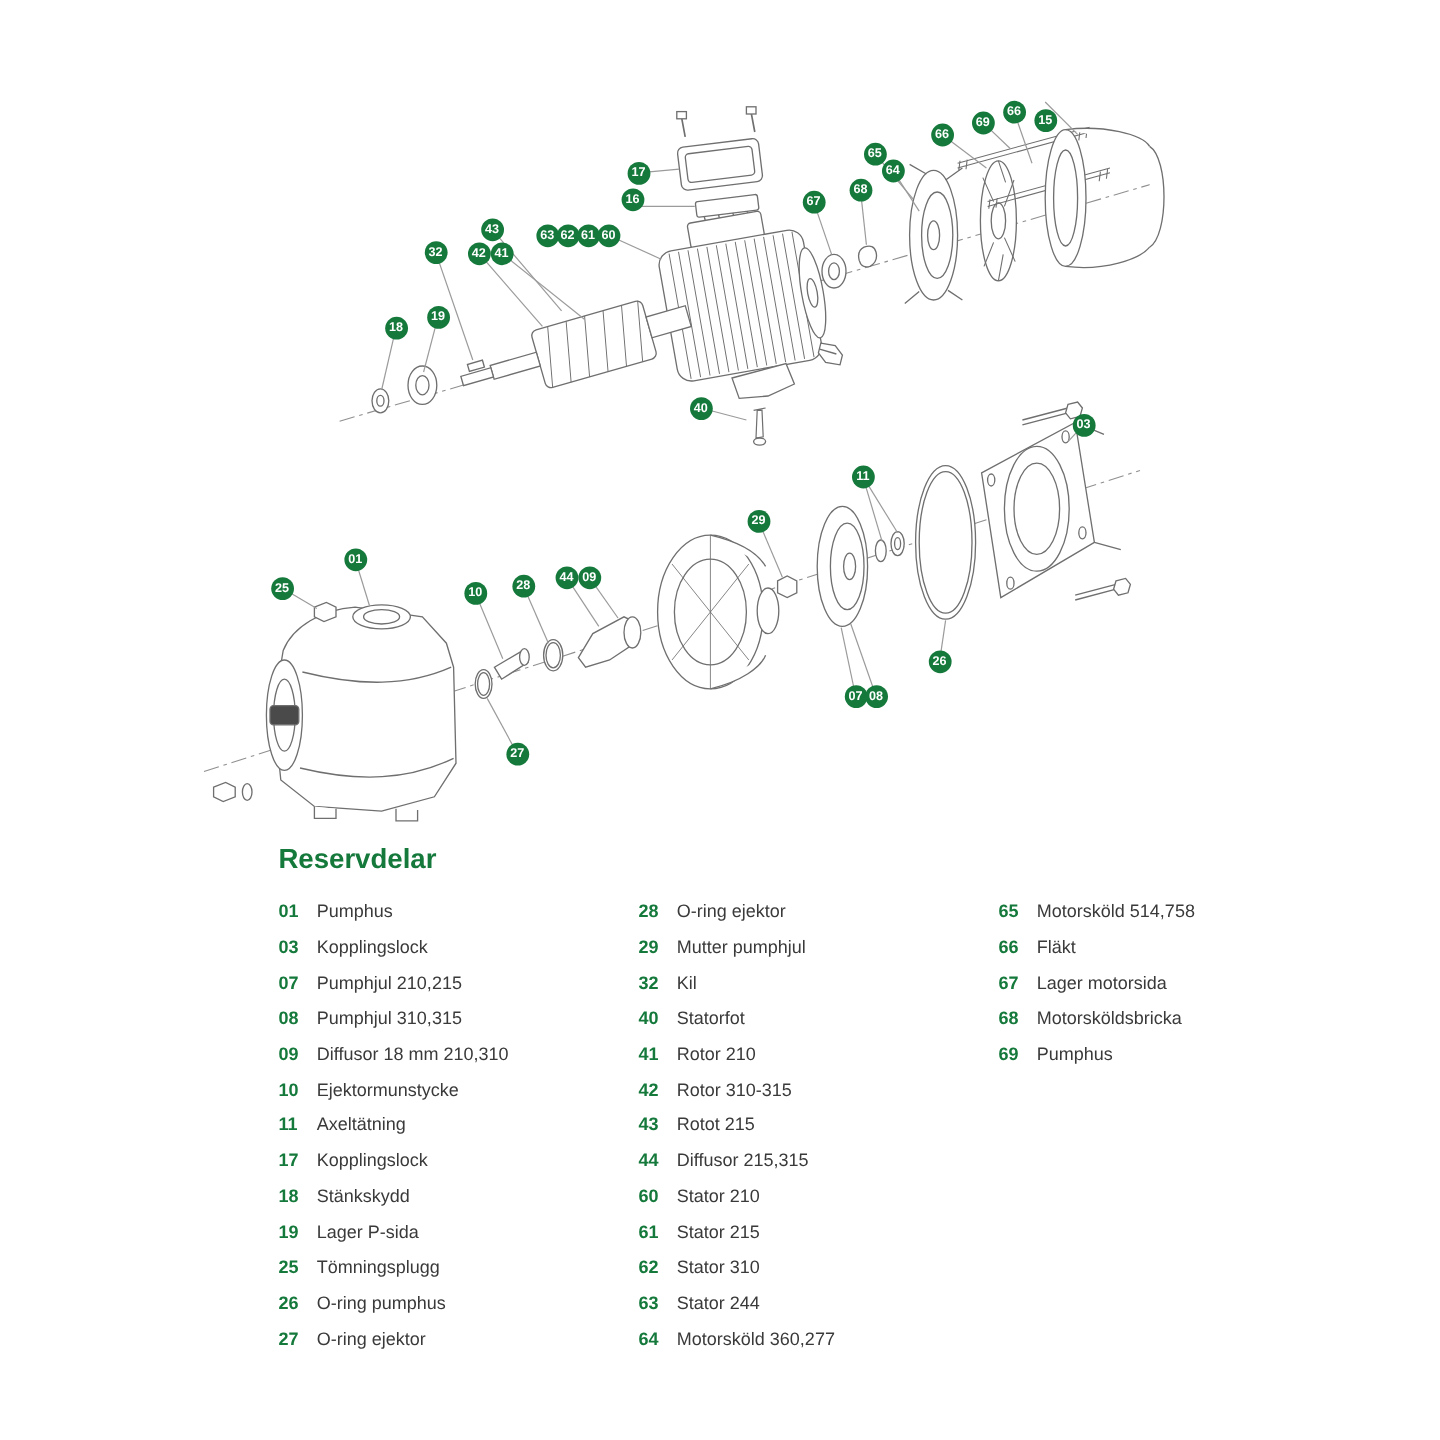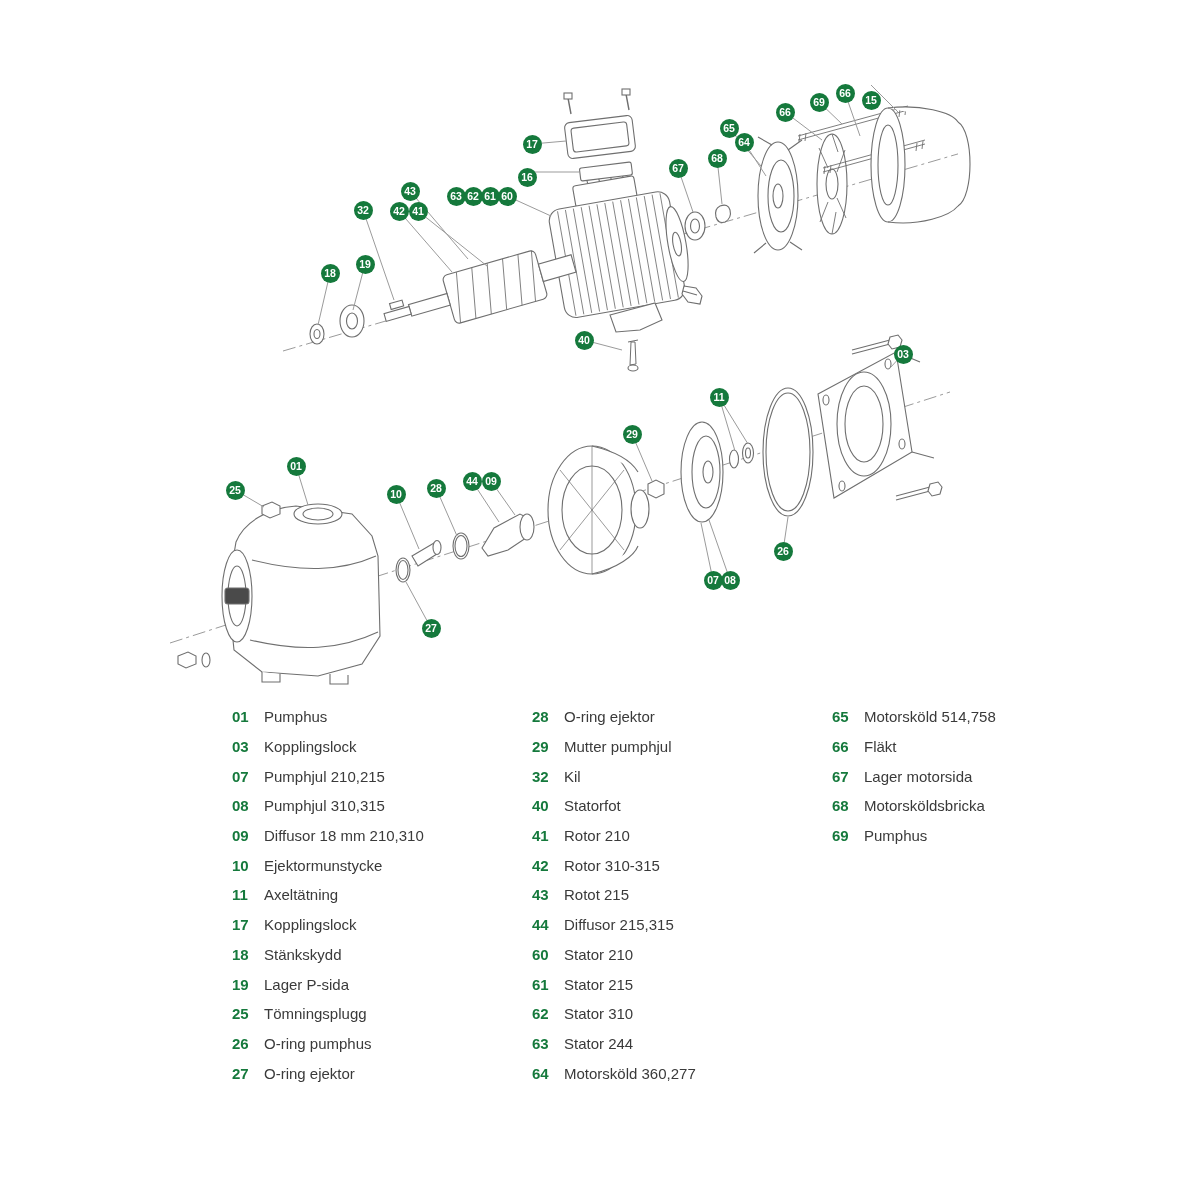--- a/index.html
+++ b/index.html
@@ -211,21 +211,21 @@
         <line x1="472" y1="481" x2="499" y2="522"></line>
         <line x1="491" y1="481" x2="515" y2="515"></line>
         <line x1="783" y1="551" x2="788" y2="517"></line>
         <line x1="713" y1="580" x2="701" y2="523"></line>
         <line x1="730" y1="580" x2="709" y2="520"></line>
         <line x1="431" y1="628" x2="406" y2="582"></line>
       </svg>
 
     <div id="badge-layer">
         <div class="badge" style="left: 522.5px; top: 134.5px;">17</div>
-        <div class="badge" style="left: 517.5px; top: 168px;">16</div>
+        <div class="badge" style="left: 517.5px; top: 157px;">16</div>
         <div class="badge" style="left: 400.5px; top: 181.5px;">43</div>
         <div class="badge" style="left: 389.5px; top: 201.5px;">42</div>
         <div class="badge" style="left: 408.5px; top: 201.5px;">41</div>
         <div class="badge" style="left: 353.5px; top: 200.5px;">32</div>
         <div class="badge" style="left: 446.5px; top: 186.5px;">63</div>
         <div class="badge" style="left: 463.5px; top: 186.5px;">62</div>
         <div class="badge" style="left: 480.5px; top: 186.5px;">61</div>
         <div class="badge" style="left: 497.5px; top: 186.5px;">60</div>
         <div class="badge" style="left: 668.5px; top: 158.5px;">67</div>
         <div class="badge" style="left: 707.5px; top: 148.5px;">68</div>
@@ -248,20 +248,21 @@
         <div class="badge" style="left: 462.5px; top: 471.5px;">44</div>
         <div class="badge" style="left: 481.5px; top: 471.5px;">09</div>
         <div class="badge" style="left: 773.5px; top: 541.5px;">26</div>
         <div class="badge" style="left: 703.5px; top: 570.5px;">07</div>
         <div class="badge" style="left: 720.5px; top: 570.5px;">08</div>
         <div class="badge" style="left: 421.5px; top: 618.5px;">27</div>
       </div>
   </div>
 
   <div class="parts">
+    <h2>Reservdelar</h2>
     <div id="parts-columns" class="columns">
         <div class="col">
           <div class="row">
             <span class="num">01</span>
             <span class="lbl">Pumphus</span>
           </div>
           <div class="row">
             <span class="num">03</span>
             <span class="lbl">Kopplingslock</span>
           </div>

